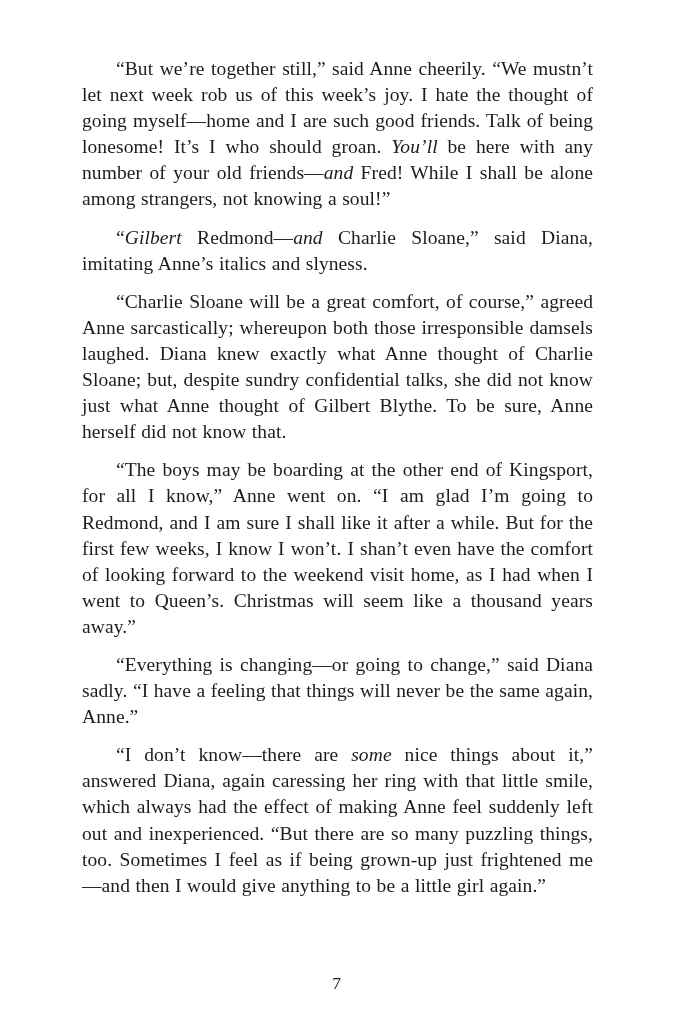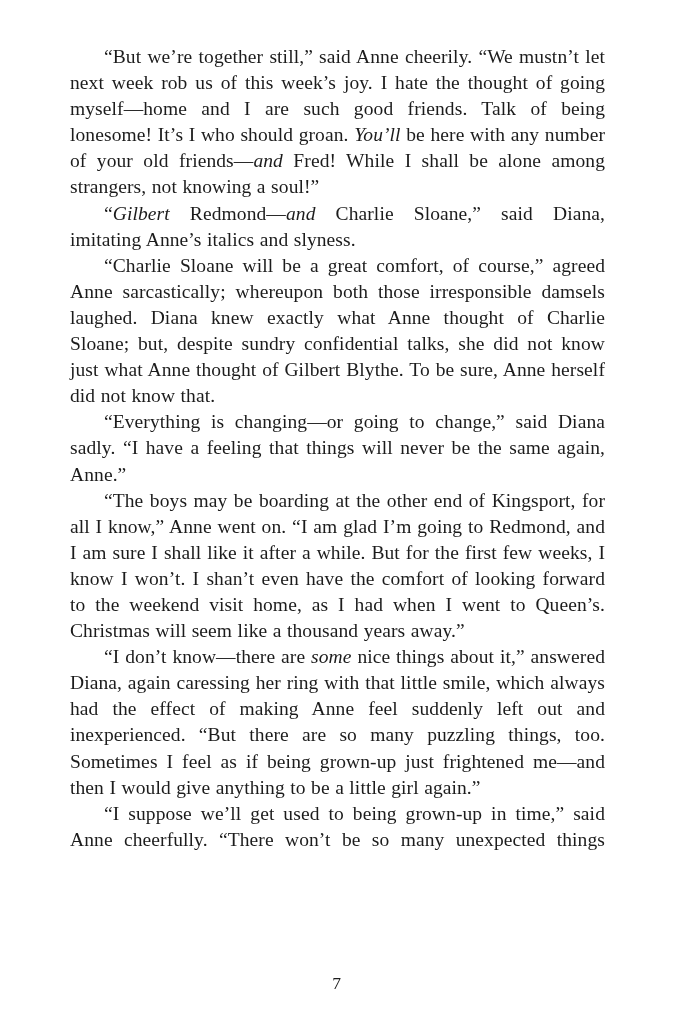--- a/index.html
+++ b/index.html
@@ -17,21 +17,21 @@
   .page {
     box-sizing: border-box;
     position: relative;
     width: 673px;
     height: 1024px;
     padding: 44px 68px 0 70px;
     background: #ffffff;
     overflow: hidden;
   }
   .text-block p {
-    margin: 0;
+    margin: 12px;
     font-size: 19.5px;
     line-height: 26.1px;
     text-align: justify;
     text-indent: 34px;
     letter-spacing: 0.1px;
     word-spacing: 0.5px;
   }
   .text-block p.continues {
     text-align-last: justify;
   }
@@ -49,19 +49,18 @@
   }
 </style>
 </head>
 <body>
 
 <div class="page">
   <div class="text-block">
       <p><span>“But we’re together still,” said Anne cheerily. “We mustn’t let next week rob us of this week’s joy. I hate the thought of going myself—home and I are such good friends. Talk of being lonesome! It’s I who should groan. </span><em>You’ll</em><span> be here with any number of your old friends—</span><em>and</em><span> Fred! While I shall be alone among strangers, not knowing a soul!”</span></p>
       <p><span>“</span><em>Gilbert</em><span> Redmond—</span><em>and</em><span> Charlie Sloane,” said Diana, imitating Anne’s italics and slyness.</span></p>
       <p><span>“Charlie Sloane will be a great comfort, of course,” agreed Anne sarcastically; whereupon both those irresponsible damsels laughed. Diana knew exactly what Anne thought of Charlie Sloane; but, despite sundry confidential talks, she did not know just what Anne thought of Gilbert Blythe. To be sure, Anne herself did not know that.</span></p>
+      <p><span>“The boys may be boarding at the other end of Kingsport, for all I know,” Anne went on. “I am glad I’m going to Redmond, and I am sure I shall like it after a while. But for the first few weeks, I know I won’t. I shan’t even have the comfort of looking forward to the weekend visit home, as I had when I went to Queen’s. Christmas will seem like a thousand years away.”</span></p>
       <p><span>“Everything is changing—or going to change,” said Diana sadly. “I have a feeling that things will never be the same again, Anne.”</span></p>
-      <p><span>“The boys may be boarding at the other end of Kingsport, for all I know,” Anne went on. “I am glad I’m going to Redmond, and I am sure I shall like it after a while. But for the first few weeks, I know I won’t. I shan’t even have the comfort of looking forward to the weekend visit home, as I had when I went to Queen’s. Christmas will seem like a thousand years away.”</span></p>
       <p><span>“I don’t know—there are </span><em>some</em><span> nice things about it,” answered Diana, again caressing her ring with that little smile, which always had the effect of making Anne feel suddenly left out and inexperienced. “But there are so many puzzling things, too. Sometimes I feel as if being grown-up just frightened me—and then I would give anything to be a little girl again.”</span></p>
-      <p class="continues"><span>“I suppose we’ll get used to being grown-up in time,” said Anne cheerfully. “There won’t be so many unexpected things</span></p>
     </div>
   <div class="page-number">7</div>
 </div>
 
 </body></html>

